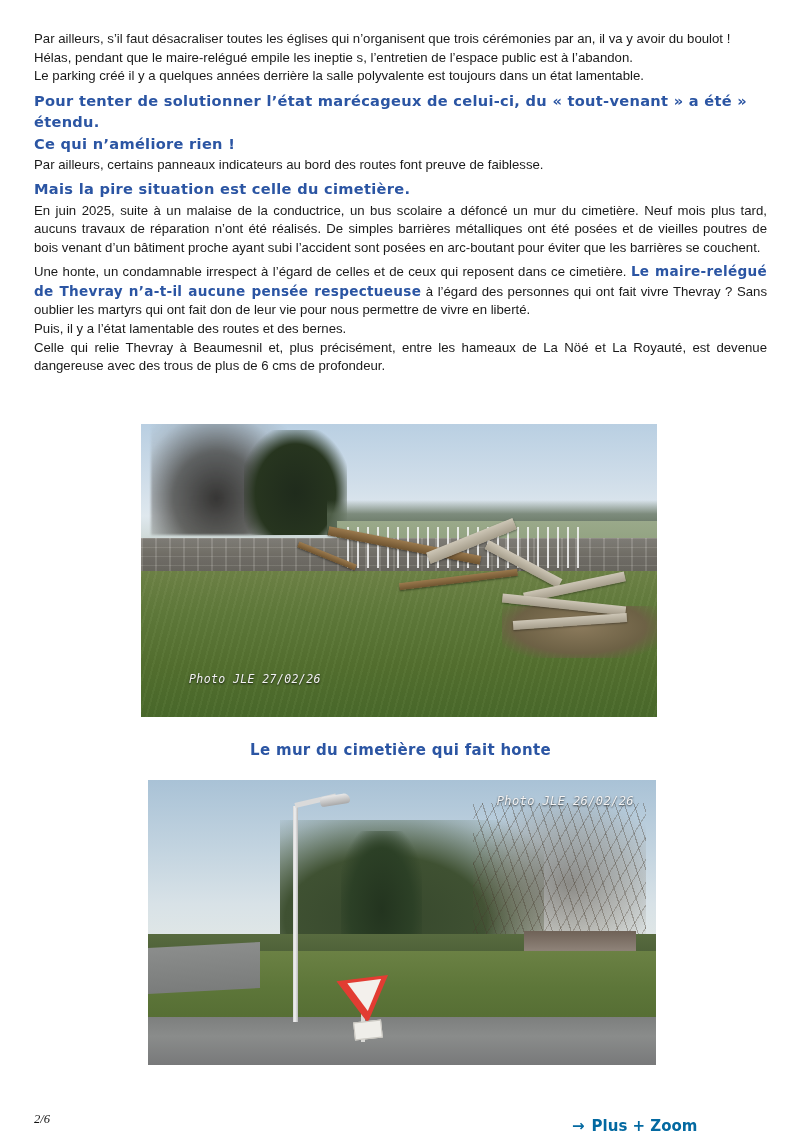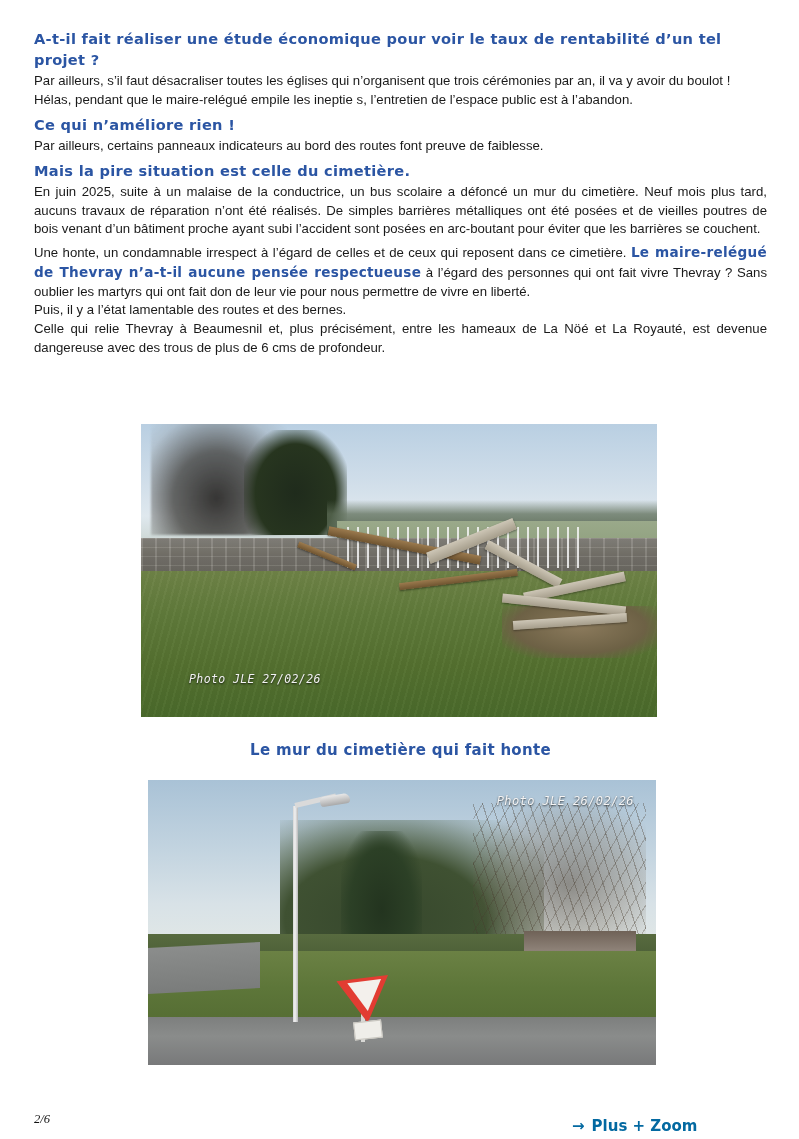--- a/index.html
+++ b/index.html
@@ -288,25 +288,26 @@
   }
   .footer-link .arrow { margin-right: 7px; }
 </style>
 </head>
 <body>
 
 <div class="page">
 
   <div class="content">
 
-    <p class="blue-head">A-t-il fait réaliser une étude économique pour voir le taux de rentabilité d’un tel projet ?</p>
     <div class="spacer-2"></div>
     <p class="body-text">Par ailleurs, s’il faut désacraliser toutes les églises qui n’organisent que trois cérémonies par an, il va y avoir du boulot !</p>
     <p class="body-text">Hélas, pendant que le maire-relégué empile les ineptie s, l’entretien de l’espace public est à l’abandon.</p>
+    <p class="body-text">Le parking créé il y a quelques années derrière la salle polyvalente est toujours dans un état lamentable.</p>
     <div class="spacer-4"></div>
+    <p class="blue-head">Pour tenter de solutionner l’état marécageux de celui-ci, du « tout-venant » a été » étendu.</p>
     <p class="blue-head">Ce qui n’améliore rien !</p>
     <div class="spacer-2"></div>
     <p class="body-text">Par ailleurs, certains panneaux indicateurs au bord des routes font preuve de faiblesse.</p>
     <div class="spacer-4"></div>
     <p class="blue-head">Mais la  pire situation est celle du cimetière.</p>
     <div class="spacer-2"></div>
     <p class="body-text">En juin 2025, suite à un malaise de la conductrice, un bus scolaire a défoncé un mur du cimetière. Neuf mois plus tard, aucuns travaux de réparation n’ont été réalisés. De simples barrières métalliques ont été posées et de vieilles poutres de bois venant d’un bâtiment proche ayant subi l’accident sont posées en arc-boutant pour éviter que les barrières se couchent.</p>
     <div class="spacer-4"></div>
     <p class="body-text">
       <span>Une honte, un condamnable irrespect à l’égard de celles et de ceux qui reposent dans ce cimetière. </span><span class="blue-inline">Le maire-relégué de Thevray n’a-t-il aucune pensée respectueuse</span><span> à l’égard des personnes  qui ont fait vivre Thevray ? Sans oublier les martyrs  qui ont fait don de leur vie pour nous permettre de vivre en liberté.</span>

